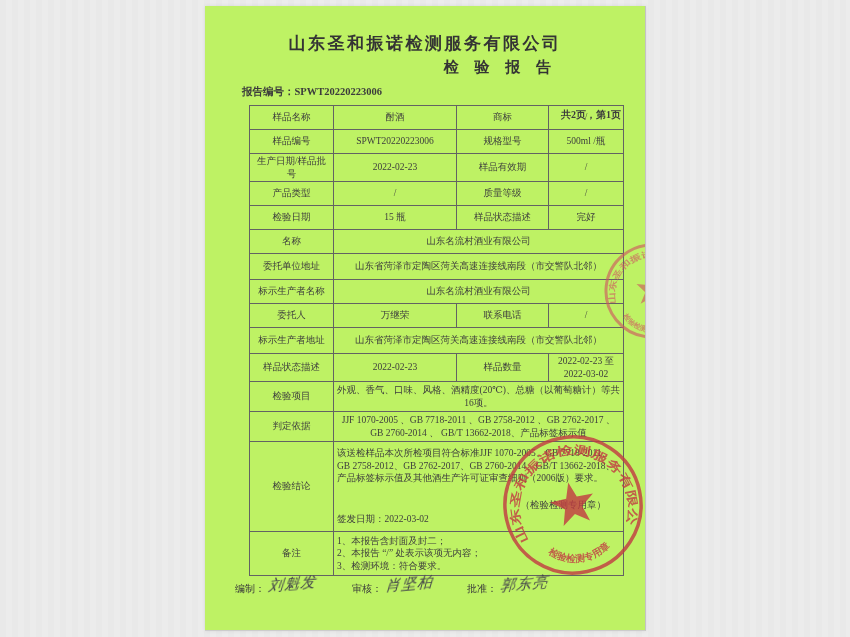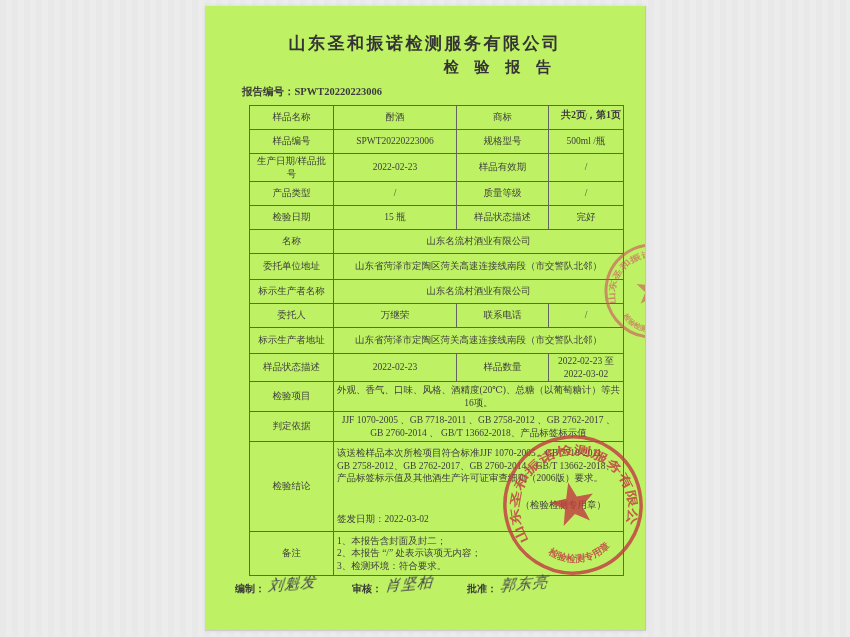--- a/index.html
+++ b/index.html
@@ -40,21 +40,21 @@
   }
   td.lbl{font-size:9.5px;color:#383838;}
   td.left{text-align:left;padding:3px 6px;}
   .h24{height:24px}.h26{height:26px}.h28{height:28px}.h30{height:30px}.h90{height:90px}.h44{height:44px}
   .concl-cell{vertical-align:top;}
   .concl-para{text-align:left;margin:0 0 10px 0;}
   .seal-note{text-align:right;padding-right:14px;margin:14px 0 2px 0;}
   .issue-date{text-align:left;padding-right:10px;margin:0;}
   .remark-line{display:block;text-align:left;}
   .footer-row{position:absolute;left:30px;top:572px;width:400px;font-size:10px;color:#3a3a3a;}
-  .sig-label{font-weight:bold;text-align:right;}
+  .sig-label{font-weight:normal;text-align:right;}
   .sig{
     display:inline-block;font-size:15px;color:#42424a;font-style:italic;
     transform:rotate(-5deg) skewX(-10deg) translateY(-3px);
     letter-spacing:1px;filter:blur(.3px);
   }
   .sig-group{display:inline-block;}
   .g1{margin-right:34px;}
   .g2{margin-right:32px;}
   .stamp-big{
     position:absolute;left:293px;top:424px;width:150px;height:150px;

